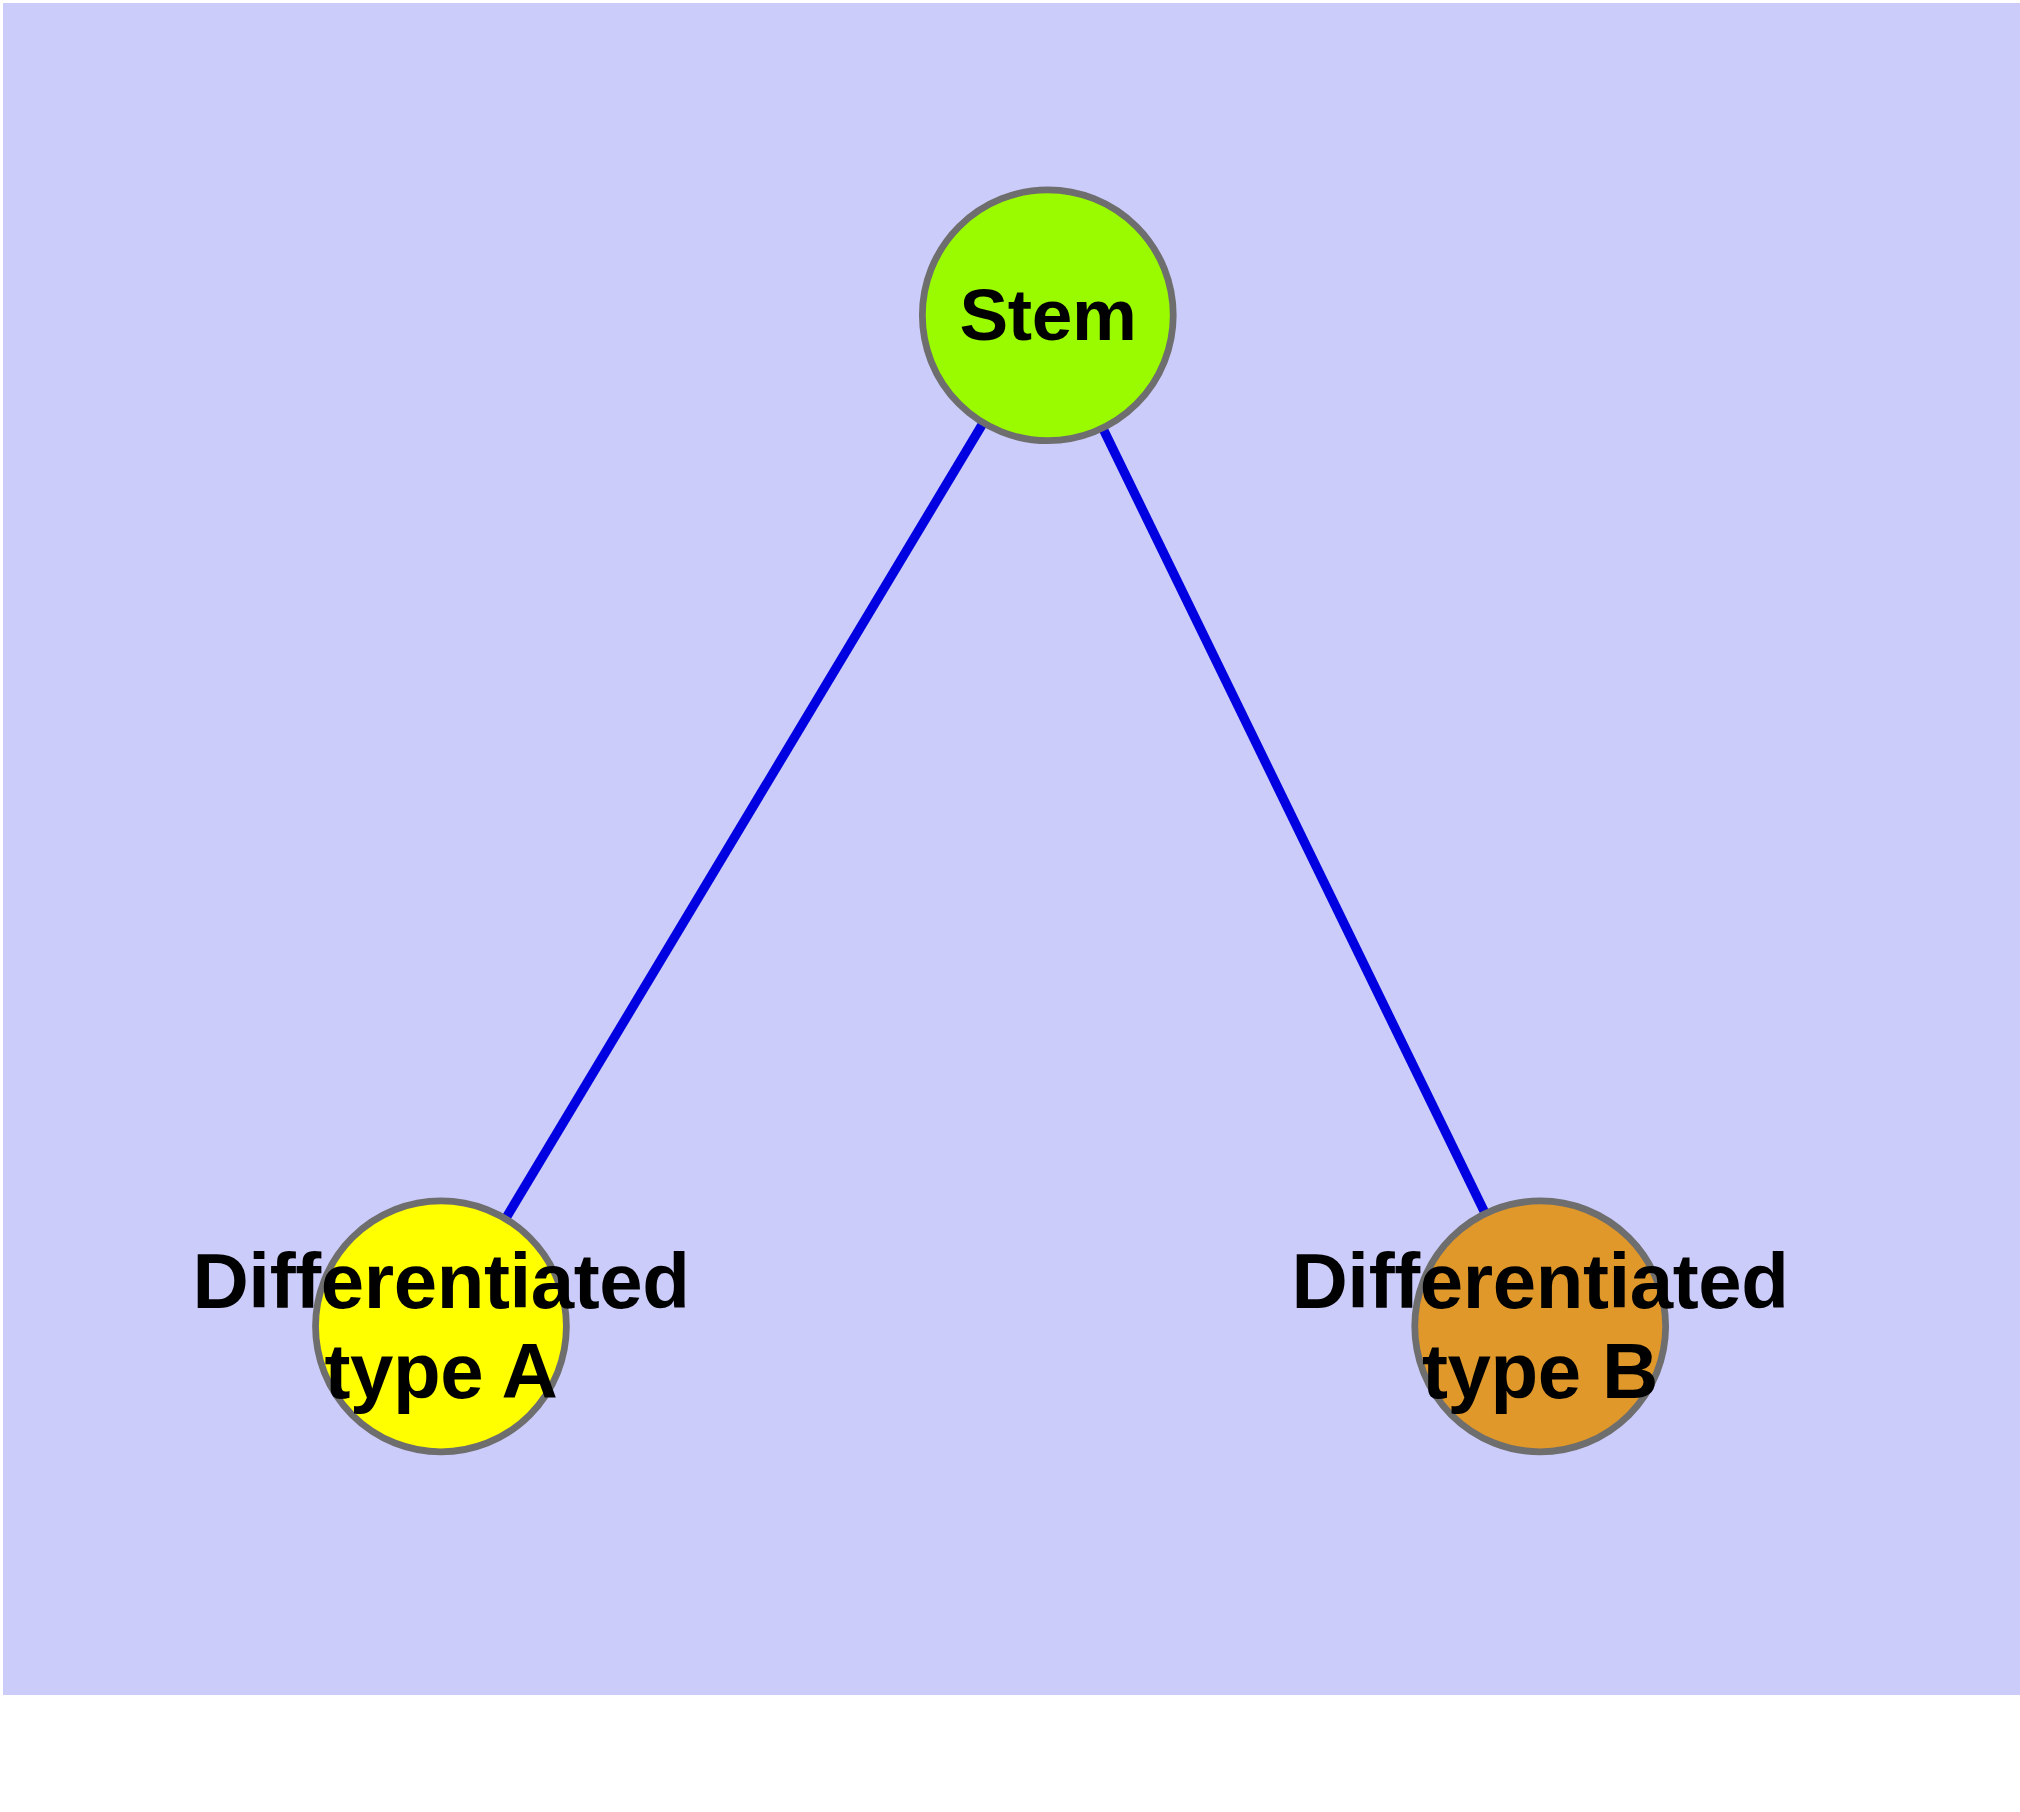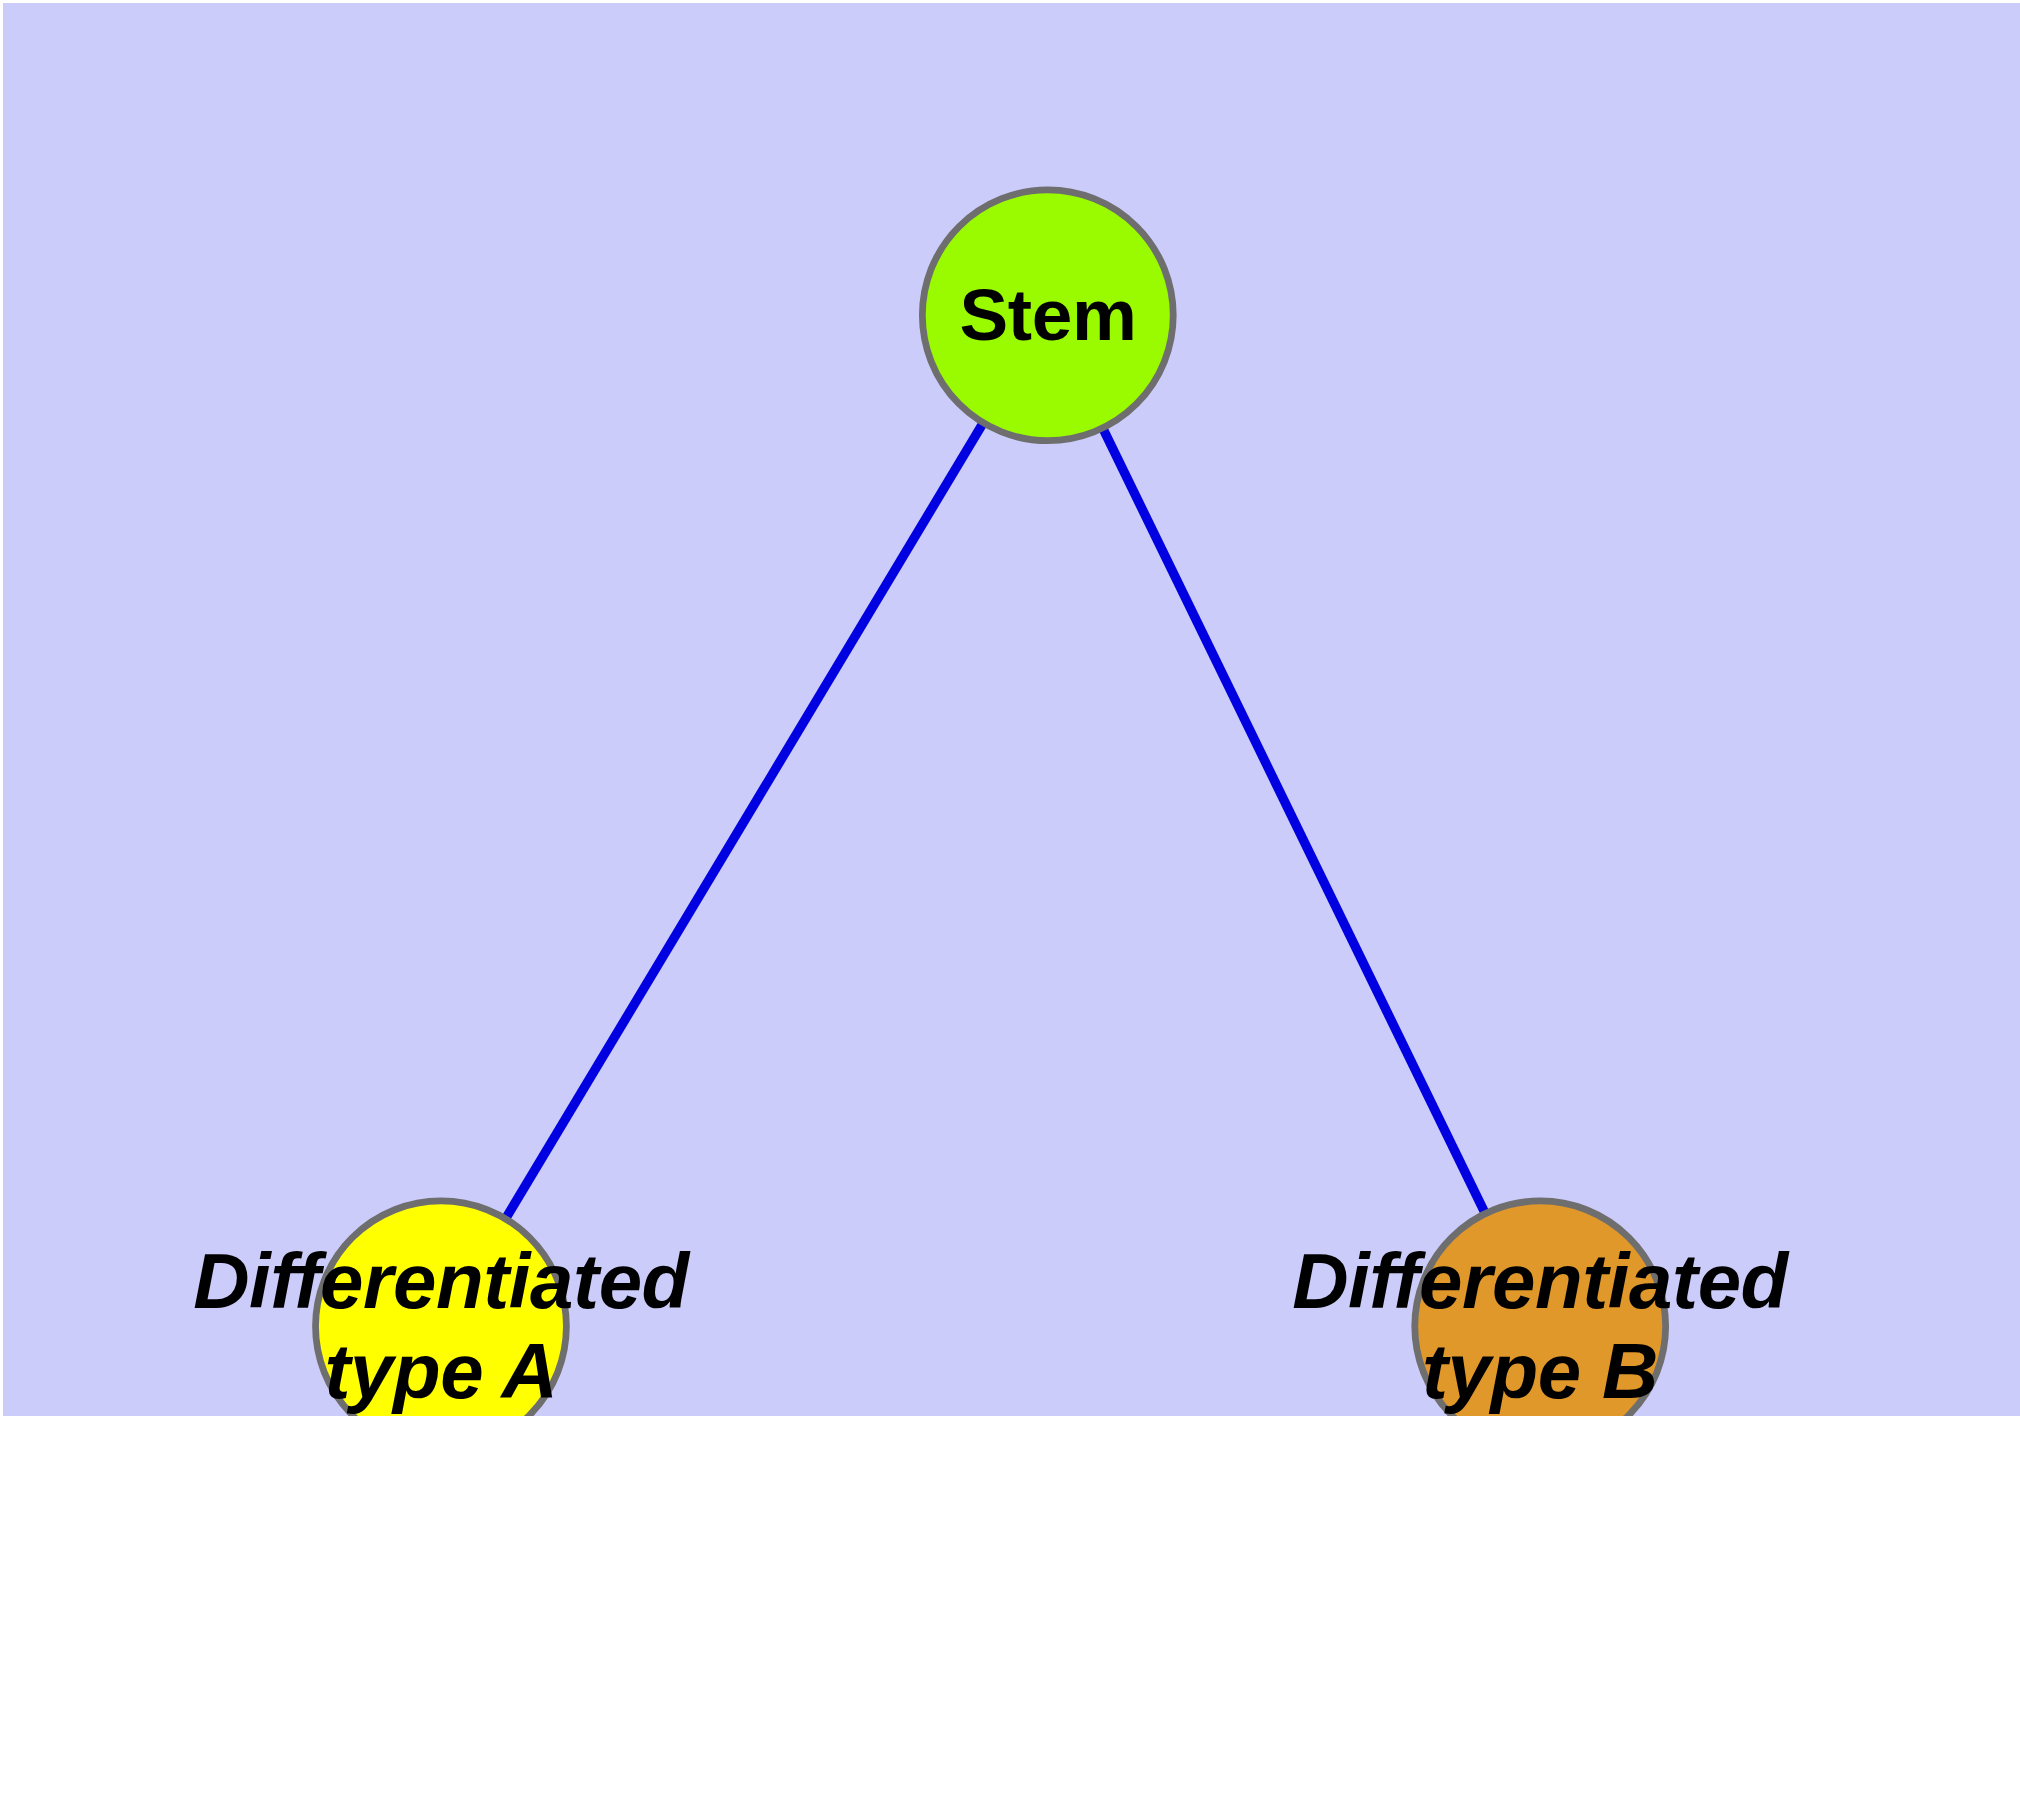--- a/index.html
+++ b/index.html
@@ -3,21 +3,21 @@
 <meta charset="utf-8">
 <style>
   html, body {
     margin: 0;
     padding: 0;
     background: #ffffff;
   }
   #canvas {
     position: relative;
     width: 2021px;
-    height: 1416px;
+    height: 1695px;
     background: #ffffff;
     overflow: hidden;
     font-family: "Liberation Sans", sans-serif;
   }
   #plot-bg {
     position: absolute;
     left: 3.4px;
     top: 3.4px;
     width: 2017px;
     height: 1809px;
@@ -39,21 +39,20 @@
     white-space: pre;
     pointer-events: none;
     transform: translate(-50%, -50%);
     letter-spacing: -0.4px;
   }
   .node-label.root {
     font-size: 73px;
   }
   .node-label.leaf {
     font-size: 78px;
-    font-style: italic;
   }
 </style>
 </head>
 <body>
 
 <div id="canvas" style="background: rgb(255, 255, 255);">
 
   <div id="plot-bg" style="background: rgb(204, 204, 250);"></div>
 
   <svg id="graph-svg" viewBox="0 0 2384 2138" xmlns="http://www.w3.org/2000/svg">

